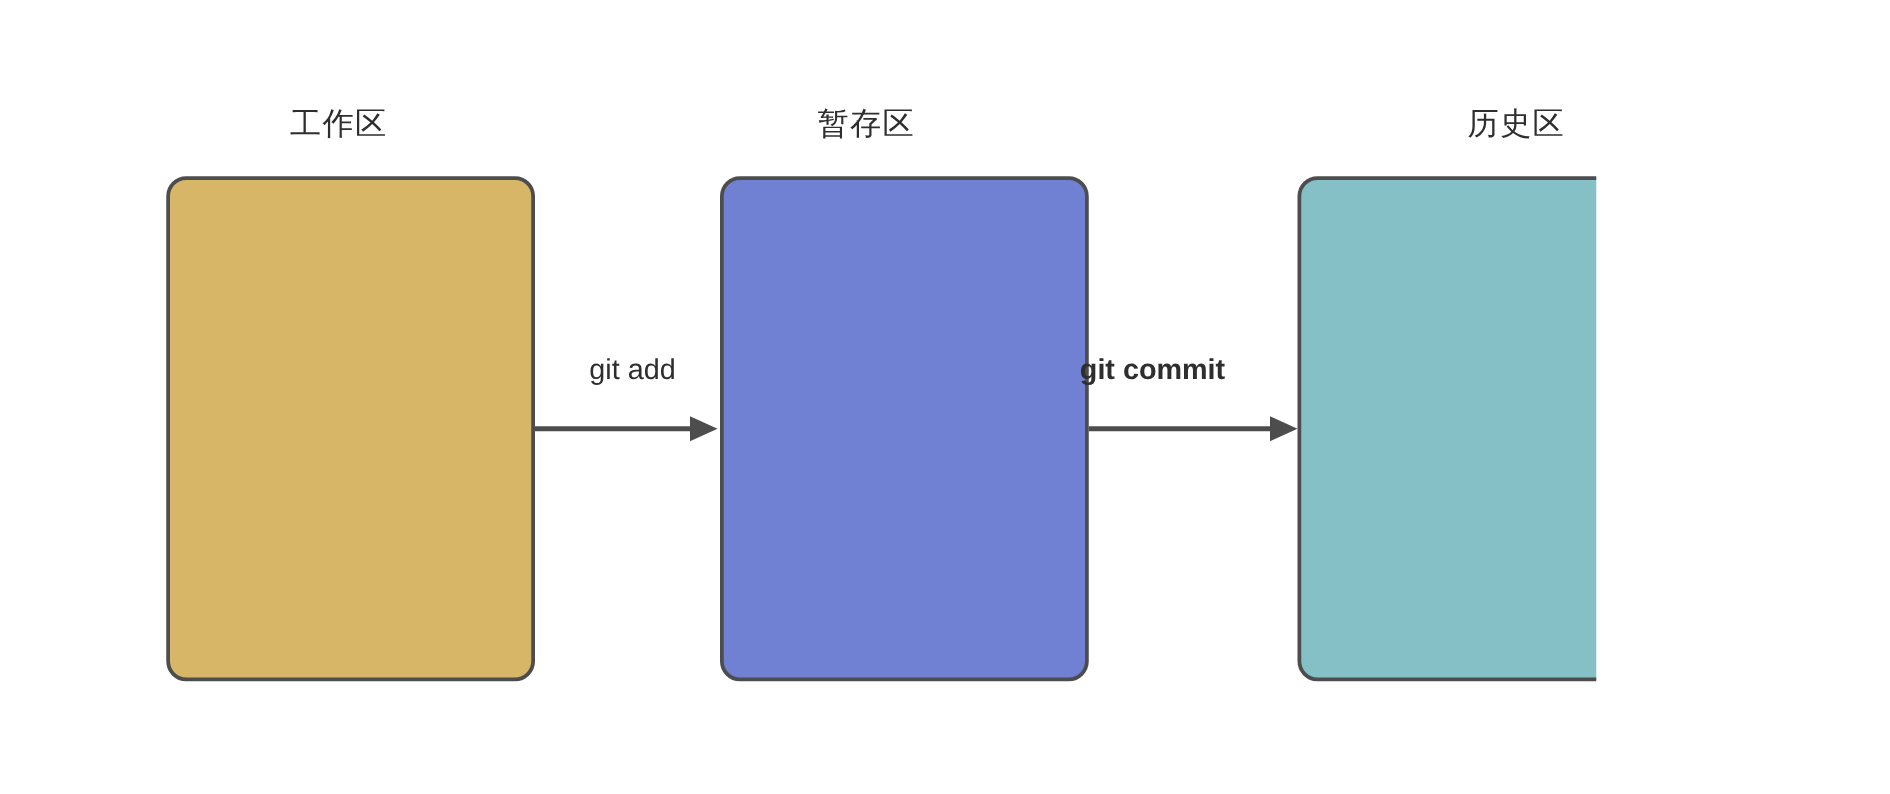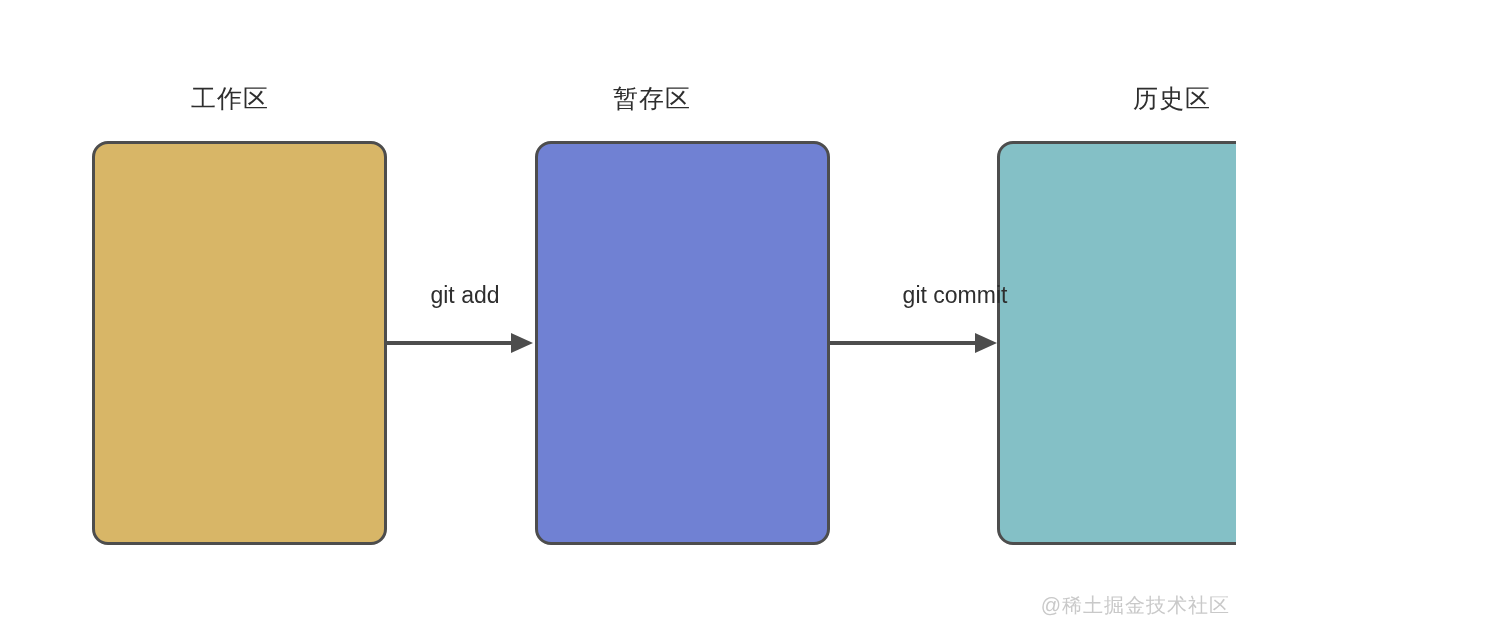--- a/index.html
+++ b/index.html
@@ -5,20 +5,21 @@
   * { margin: 0; padding: 0; box-sizing: border-box; }
   html, body { background: #ffffff; }
   body { font-family: "Liberation Sans", "DejaVu Sans", sans-serif; }
 
   .canvas {
     position: relative;
     width: 1236px;
     height: 635px;
     background: #ffffff;
     overflow: hidden;
+    margin-left: 41px;
   }
 
   
   .node-label {
     position: absolute;
     top: 82px;
     transform: translateX(-50%);
     font-size: 25px;
     letter-spacing: 1px;
     color: #2e2e2e;
@@ -43,21 +44,21 @@
   
   .arrow-label {
     position: absolute;
     top: 282px;
     transform: translateX(-50%);
     font-size: 23px;
     color: #2e2e2e;
     white-space: nowrap;
   }
   .alabel-1 { left: 465px; text-align: right; }
-  .alabel-2 { left: 955px; }
+  .alabel-2 { left: 881px; font-weight: bold; }
 
   
   .arrow-line {
     position: absolute;
     top: 341px;
     height: 4px;
     background: #4d4d4d;
   }
   .aline-1 { left: 387px; width: 128px; }
   .aline-2 { left: 830px; width: 149px; }
@@ -98,15 +99,14 @@
   <div class="node-box box-3" style="background-color: rgb(132, 192, 198);"></div>
 
   <div class="arrow-label alabel-1">git add</div>
   <div class="arrow-line aline-1"></div>
   <div class="arrow-head ahead-1"></div>
 
   <div class="arrow-label alabel-2">git commit</div>
   <div class="arrow-line aline-2"></div>
   <div class="arrow-head ahead-2"></div>
 
-  <div class="watermark">@稀土掘金技术社区</div>
 
 </div>
 
 </body></html>

